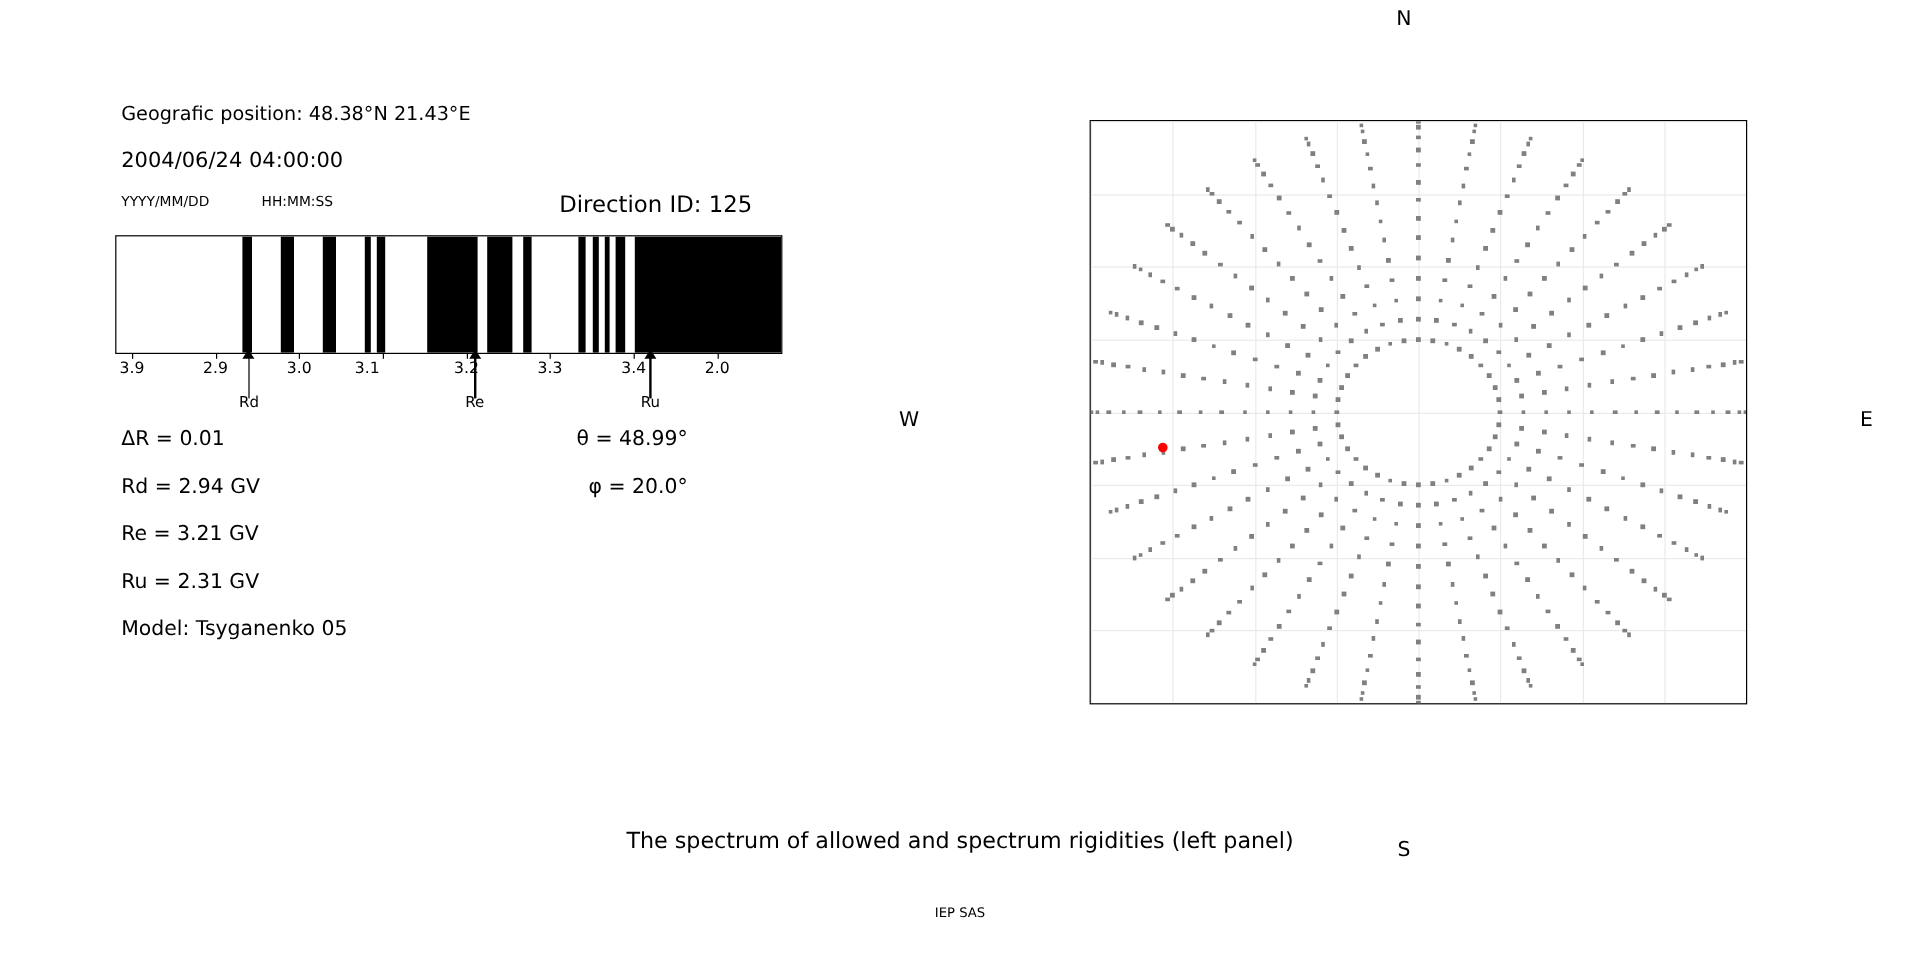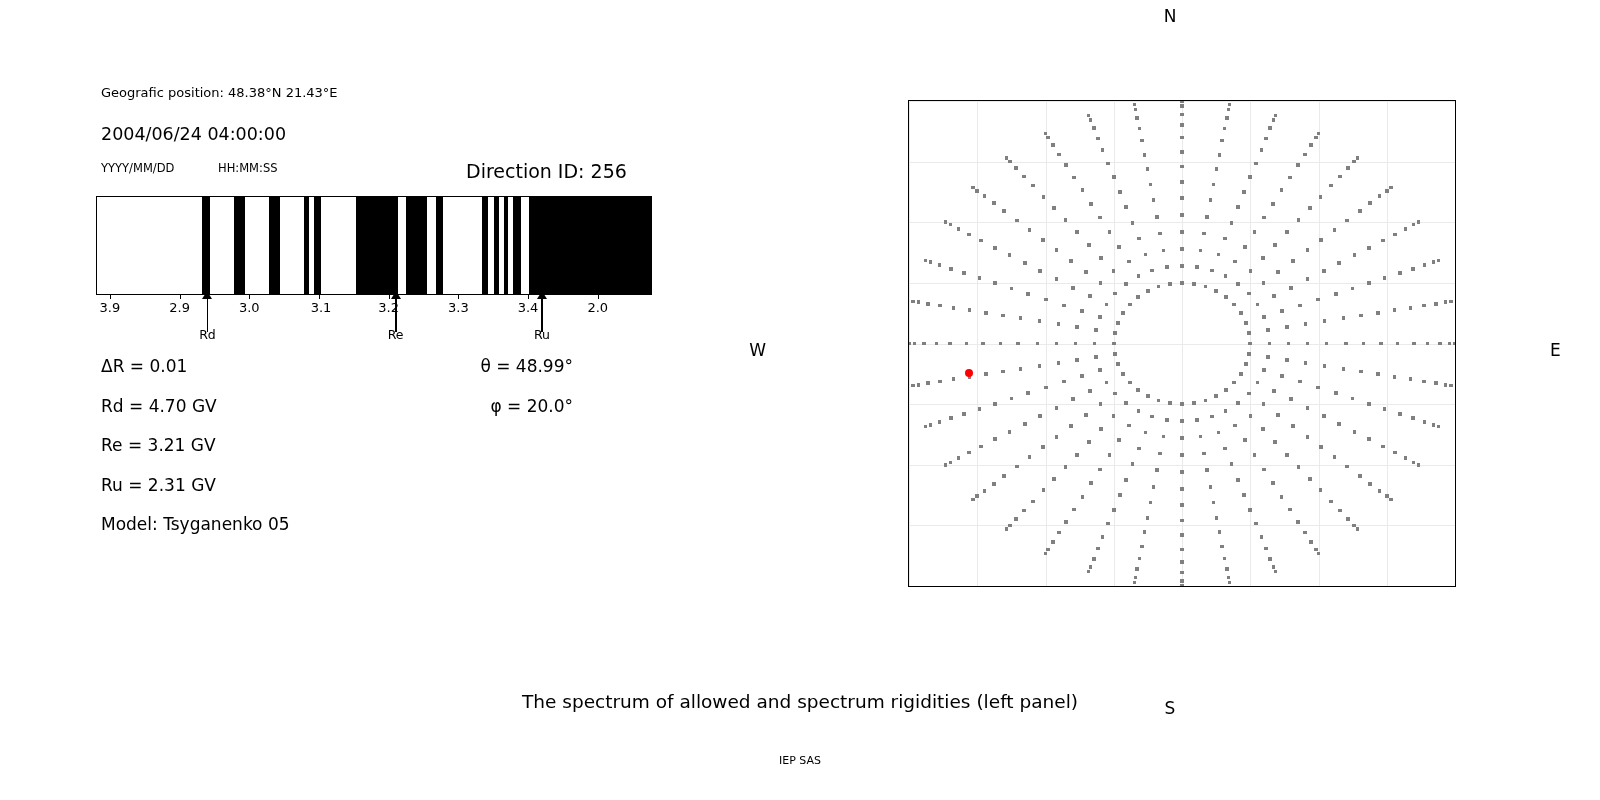--- a/index.html
+++ b/index.html
@@ -21,21 +21,21 @@
     position: absolute;
     left: 0; top: 0;
     width: 760px; height: 680px;
   }
 
   .info-line {
     position: absolute;
     white-space: nowrap;
     color: #000;
   }
-  #geo-position  { left: 101px; top: 85px;  font-size: 13px; }
+  #geo-position  { left: 101px; top: 85px;  font-size: 16px; }
   #datetime      { left: 101px; top: 124px; font-size: 17.5px; }
   #fmt-date      { left: 101px; top: 161px; font-size: 11.5px; }
   #fmt-time      { left: 218px; top: 161px; font-size: 11.5px; }
   #direction-id  { left: 466px; top: 160px; font-size: 19px; }
 
   
   #spectrum-wrap {
     position: absolute;
     left: 96px; top: 196px;
     width: 556px; height: 99px;
@@ -200,21 +200,21 @@
 <div id="left-panel">
 
   <div class="info-line" id="geo-position">Geografic position: 48.38°N 21.43°E</div>
 
   <div class="info-line" id="datetime">2004/06/24 04:00:00</div>
 
   <div class="info-line" id="fmt-date">YYYY/MM/DD</div>
 
   <div class="info-line" id="fmt-time">HH:MM:SS</div>
 
-  <div class="info-line" id="direction-id">Direction ID: 256</div>
+  <div class="info-line" id="direction-id">Direction ID: 125</div>
 
   <div id="spectrum-wrap">
     <div id="spectrum-frame">
         <div class="band" style="left: 104.528px; width: 8.36226px; background: rgb(0, 0, 0);"></div>
         <div class="band" style="left: 137.281px; width: 11.1497px; background: rgb(0, 0, 0);"></div>
         <div class="band" style="left: 172.123px; width: 10.4528px; background: rgb(0, 0, 0);"></div>
         <div class="band" style="left: 206.966px; width: 4.87799px; background: rgb(0, 0, 0);"></div>
         <div class="band" style="left: 217.419px; width: 6.96855px; background: rgb(0, 0, 0);"></div>
         <div class="band" style="left: 259.23px; width: 41.8113px; background: rgb(0, 0, 0);"></div>
         <div class="band" style="left: 309.404px; width: 20.9057px; background: rgb(0, 0, 0);"></div>
@@ -228,21 +228,21 @@
   </div>
 
   <div id="spectrum-axis">
       <div class="xtick" style="left: 13.9371px;"></div>
       <div class="xtick-label" style="left: 13.9371px;">3.9</div>
       <div class="xtick" style="left: 83.6226px;"></div>
       <div class="xtick-label" style="left: 83.6226px;">2.9</div>
       <div class="xtick" style="left: 153.308px;"></div>
       <div class="xtick-label" style="left: 153.308px;">3.0</div>
       <div class="xtick" style="left: 222.994px;"></div>
-      <div class="xtick-label" style="left: 225px;">3.1</div>
+      <div class="xtick-label" style="left: 210px;">3.1</div>
       <div class="xtick" style="left: 292.679px;"></div>
       <div class="xtick-label" style="left: 292.679px;">3.2</div>
       <div class="xtick" style="left: 362.365px;"></div>
       <div class="xtick-label" style="left: 362.365px;">3.3</div>
       <div class="xtick" style="left: 432.05px;"></div>
       <div class="xtick-label" style="left: 432.05px;">3.4</div>
       <div class="xtick" style="left: 501.736px;"></div>
       <div class="xtick-label" style="left: 501.736px;">2.0</div>
       <div class="r-arrow" style="left: 104.497px; top: -4px; height: 52px;">
         <div class="head"></div>
@@ -255,21 +255,21 @@
         <div class="r-label" style="top: 36px;">Re</div>
       </div>
       <div class="r-arrow" style="left: 438.987px; top: -4px; height: 52px;">
         <div class="head"></div>
         <div class="shaft" style="top: 7px; height: 34px;"></div>
         <div class="r-label" style="top: 36px;">Ru</div>
       </div>
     </div>
 
   <div class="param param-left  p-r0">ΔR = 0.01</div>
-  <div class="param param-left  p-r1">Rd = 4.70 GV</div>
+  <div class="param param-left  p-r1">Rd = 2.94 GV</div>
   <div class="param param-left  p-r2">Re = 3.21 GV</div>
   <div class="param param-left  p-r3">Ru = 2.31 GV</div>
   <div class="param param-left  p-r4">Model: Tsyganenko 05</div>
 
   <div class="param param-right p-r0">θ = 48.99°</div>
   <div class="param param-right p-r1">φ = 20.0°</div>
 </div>
 
 <div id="right-panel">
   <div id="plot-frame">

